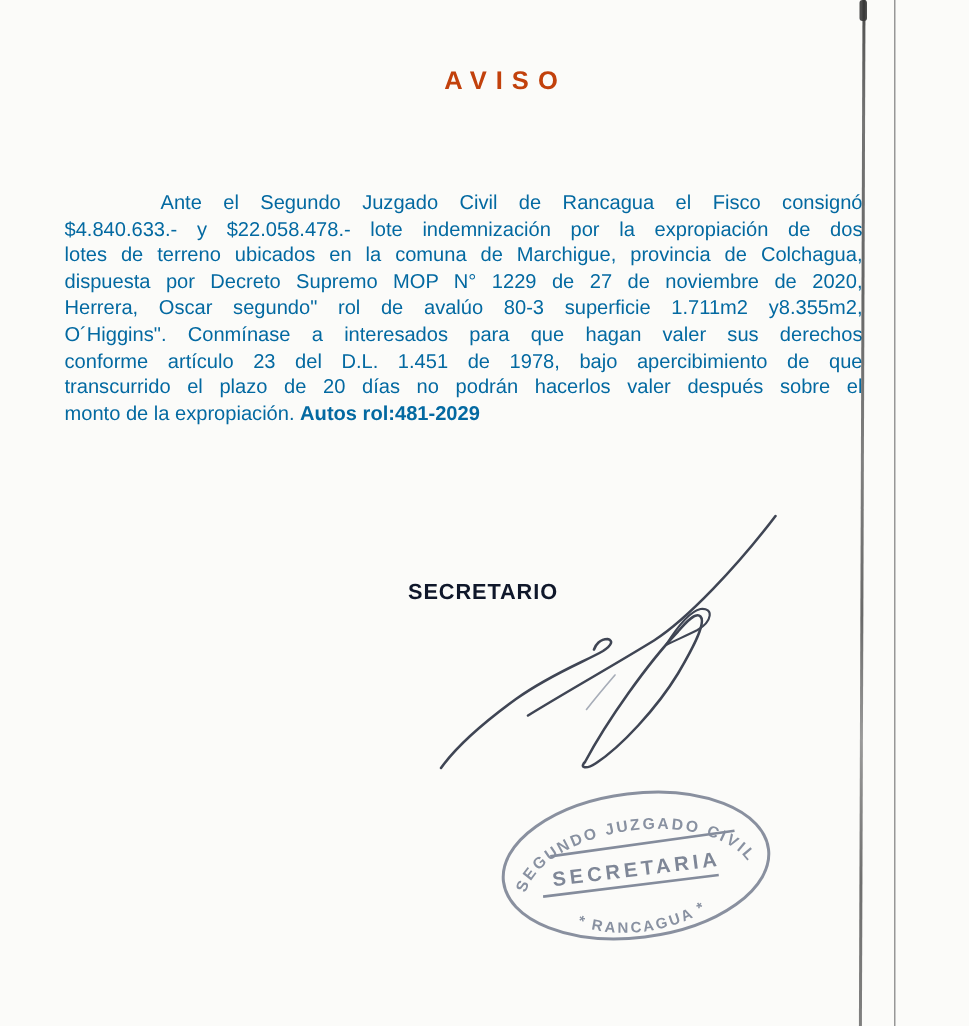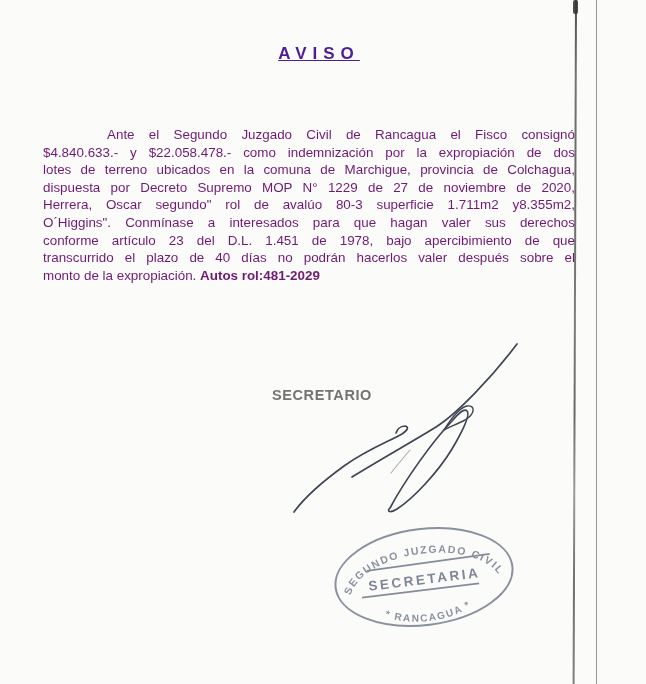--- a/index.html
+++ b/index.html
@@ -11,50 +11,49 @@
     font-family: "Liberation Sans", "DejaVu Sans", sans-serif;
   }
   .page { position: absolute; inset: 0; }
 
   
   .title-wrap {
     position: absolute; top: 44px; left: 43px; width: 532px;
     text-align: center;
   }
   .title {
-    position: relative; left: 10px;
+    position: relative; left: 28px;
     font-size: 17px; font-weight: 700;
     letter-spacing: 6px;
-    color: #4c1d95;
-    text-decoration: underline;
+    color: #c2410c;
   }
 
   
   .notice {
     position: absolute; top: 126px; left: 43px; width: 532px;
     font-size: 13.4px; line-height: 17.6px;
-    color: #701a75;
+    color: #0369a1;
     -webkit-font-smoothing: antialiased;
   }
   .para-line {
     text-align: justify;
     text-align-last: justify;
     height: 17.6px;
     overflow: hidden;
   }
   .para-line.first { text-indent: 64px; }
   .para-line.last { text-align-last: left; }
   .bold-run { font-weight: 700; }
 
   
   .secretary {
     position: absolute; top: 387px; left: 272px;
     font-size: 14.5px; font-weight: 700;
     letter-spacing: 0.6px;
-    color: #737373;
+    color: #0f172a;
   }
 
   
   .overlay-svg {
     position: absolute; top: 0; left: 0;
     width: 646px; height: 684px;
   }
 
   
   .edge-line-left {
@@ -96,27 +95,27 @@
 <body>
 
 <div class="page">
 
   <div class="title-wrap">
     <span class="title">AVISO</span>
   </div>
 
   <div class="notice">
     <div class="para-line first">Ante el Segundo Juzgado Civil de Rancagua el Fisco consignó</div>
-    <div class="para-line">$4.840.633.- y $22.058.478.- como indemnización por la expropiación de dos</div>
+    <div class="para-line">$4.840.633.- y $22.058.478.- lote indemnización por la expropiación de dos</div>
     <div class="para-line">lotes de terreno ubicados en la comuna de Marchigue, provincia de Colchagua,</div>
     <div class="para-line">dispuesta por Decreto Supremo MOP N° 1229 de 27 de noviembre de 2020,</div>
     <div class="para-line">Herrera, Oscar segundo" rol de avalúo 80-3 superficie 1.711m2 y8.355m2,</div>
     <div class="para-line">O´Higgins". Conmínase a interesados para que hagan valer sus derechos</div>
     <div class="para-line">conforme artículo 23 del D.L. 1.451 de 1978, bajo apercibimiento de que</div>
-    <div class="para-line">transcurrido el plazo de 40 días no podrán hacerlos valer después sobre el</div>
+    <div class="para-line">transcurrido el plazo de 20 días no podrán hacerlos valer después sobre el</div>
     <div class="para-line last">
       <span>monto de la expropiación. </span><span class="bold-run">Autos rol:481-2029</span>
     </div>
   </div>
 
   <div class="secretary">SECRETARIO</div>
 
   <svg class="overlay-svg" viewBox="0 0 646 684" xmlns="http://www.w3.org/2000/svg">
 
     <g fill="none" stroke="#3f4554" stroke-width="1.7" stroke-linecap="round" stroke-linejoin="round">

